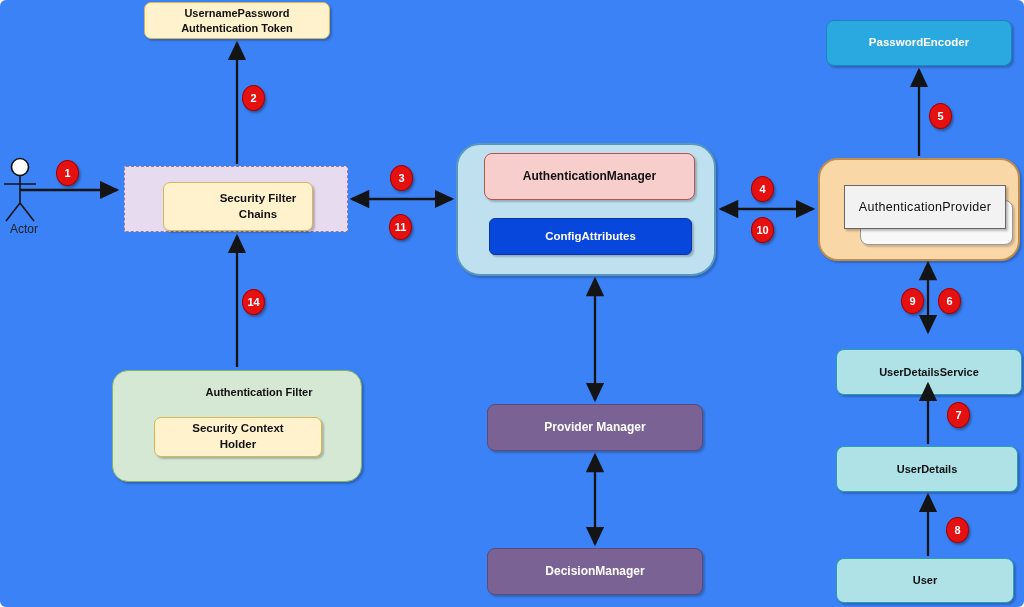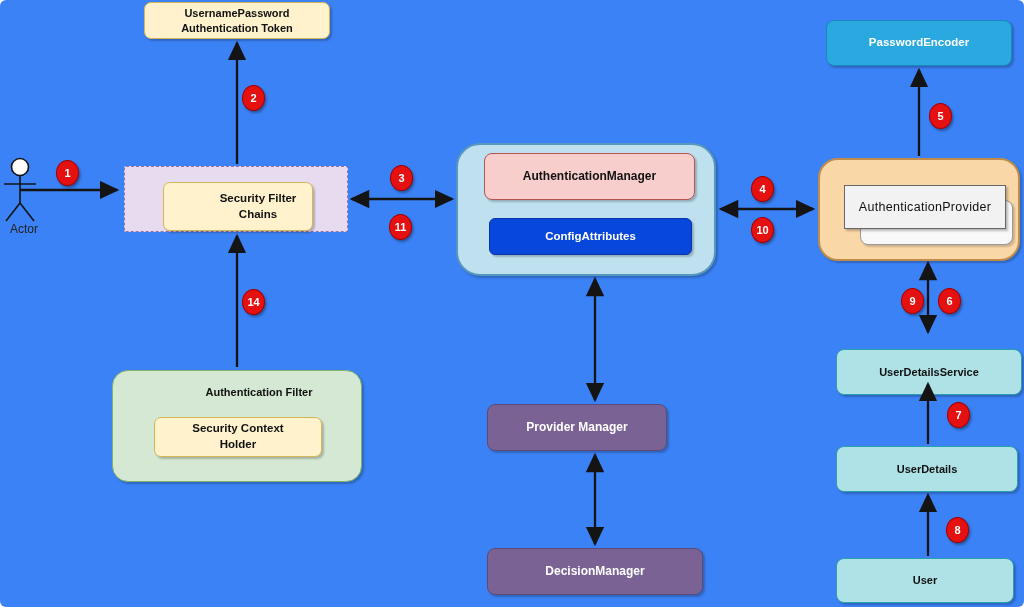--- a/index.html
+++ b/index.html
@@ -62,21 +62,21 @@
   <div class="node teal shadow" style="left:836px;top:343px;width:186px;height:46px;margin-top:6px;">UserDetailsService</div>
   <div class="node teal shadow" style="left:836px;top:446px;width:182px;height:46px;">UserDetails</div>
   <div class="node teal shadow" style="left:836px;top:558px;width:178px;height:45px;">User</div>
 
   <div class="node green-container shadow" style="left:112px;top:370px;width:250px;height:112px;">
     <span class="container-label">Authentication Filter</span>
   </div>
   <div class="node cream shadow" style="left:154px;top:417px;width:168px;height:40px;">Security Context
 Holder</div>
 
-  <div class="node purple shadow" style="left:487px;top:404px;width:180px;height:47px;">Provider Manager</div>
+  <div class="node purple shadow" style="left:487px;top:404px;width:216px;height:47px;">Provider Manager</div>
   <div class="node purple shadow" style="left:487px;top:548px;width:216px;height:47px;">DecisionManager</div>
 
   <svg id="arrows" width="1024" height="607">
     <defs>
       <marker id="mEnd" markerWidth="9" markerHeight="9" refX="7.5" refY="4" orient="auto">
         <path d="M0,0 L8.5,4 L0,8 Z" fill="#141414"></path>
       </marker>
       <marker id="mStart" markerWidth="9" markerHeight="9" refX="1" refY="4" orient="auto">
         <path d="M8.5,0 L0,4 L8.5,8 Z" fill="#141414"></path>
       </marker>

